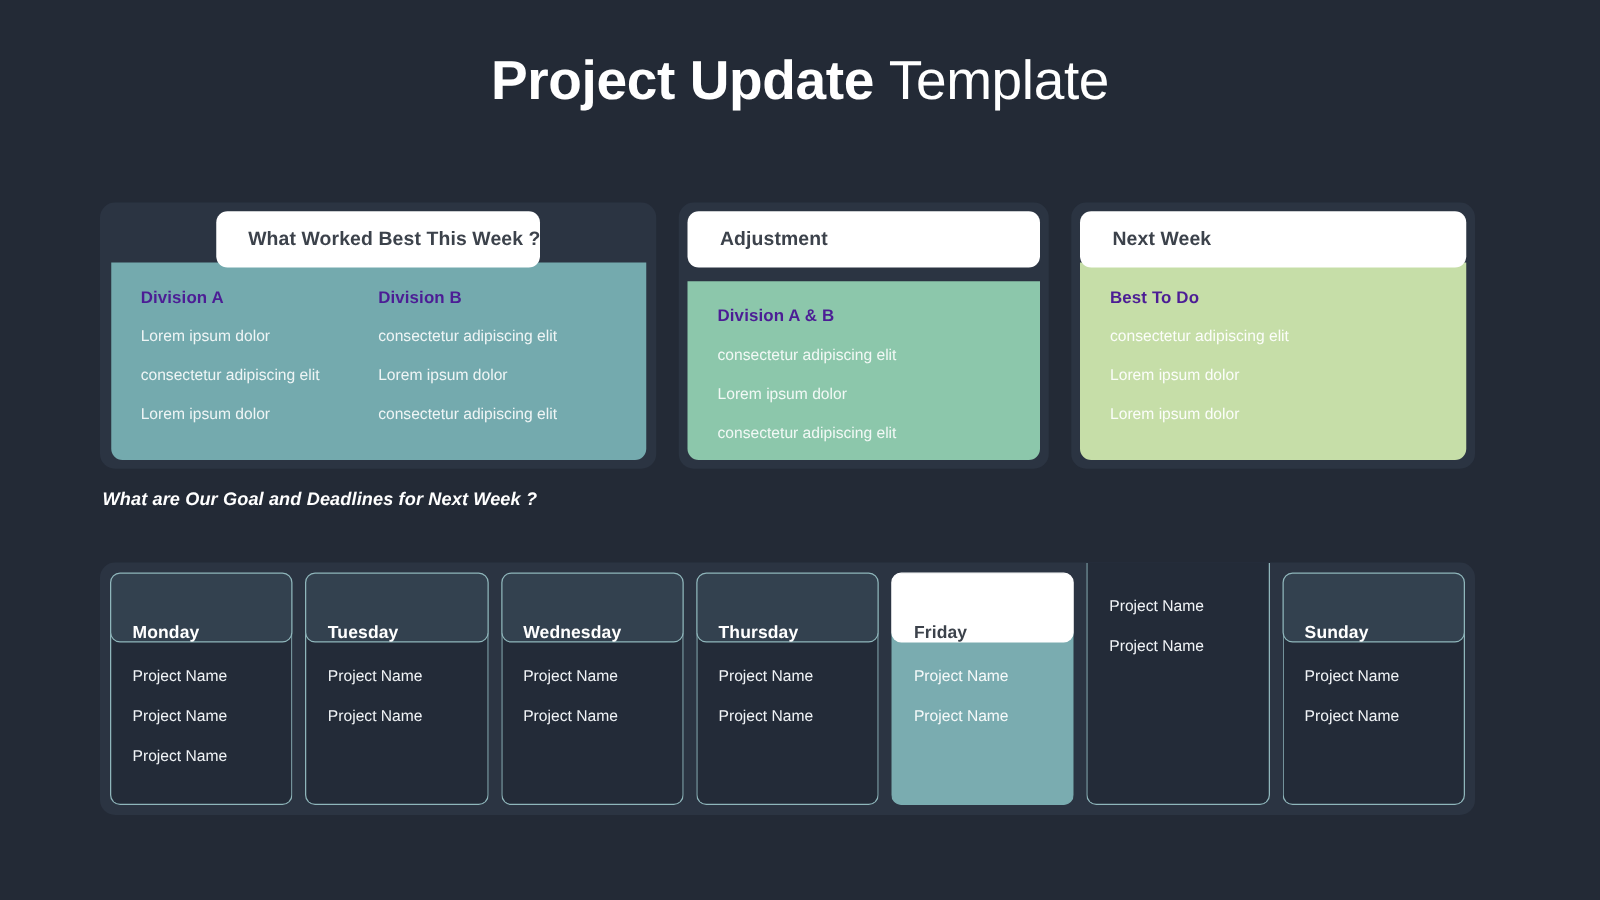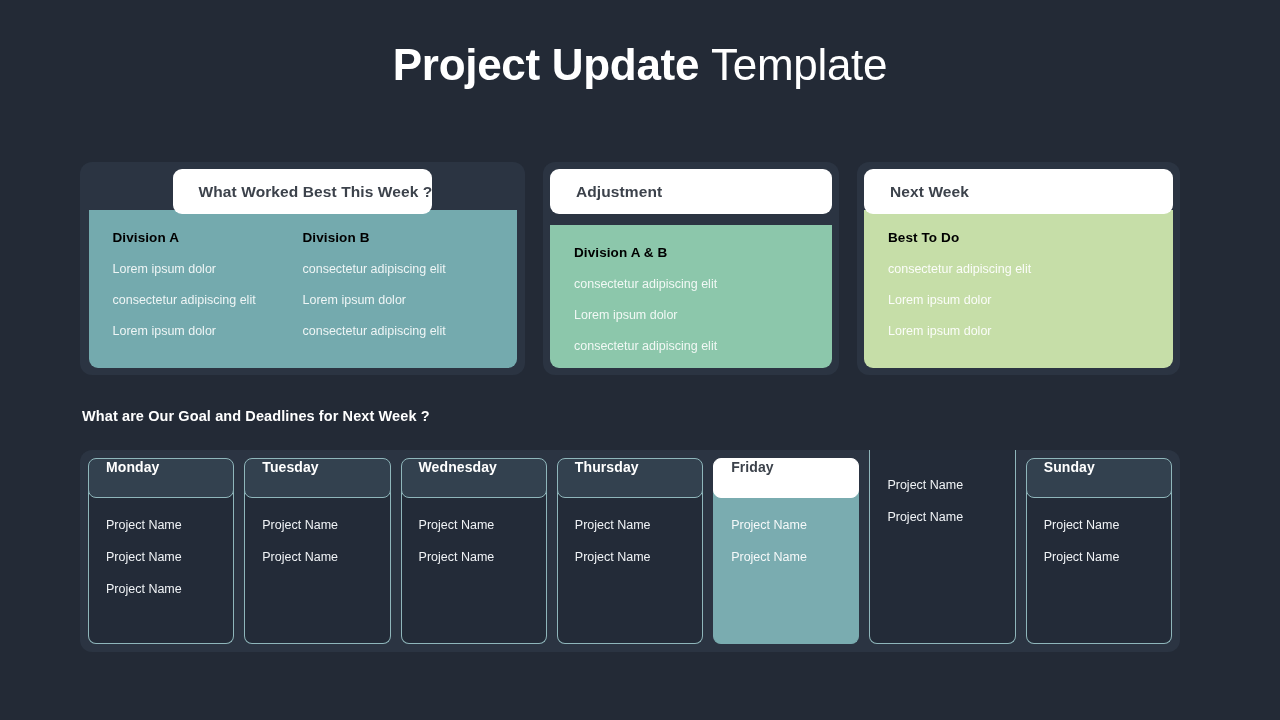--- a/index.html
+++ b/index.html
@@ -91,44 +91,45 @@
 
   .col-wrap { display: flex; }
   .col { display: flex; flex-direction: column; }
   .col.c1 { width: 190px; }
   .col.c2 { width: 190px; }
   .col.full { width: 100%; }
 
   .div-head {
     font-size: 13.5px;
     font-weight: 700;
-    color: #000000;
+    color: #4c1d95;
     margin-bottom: 17px;
     letter-spacing: 0.1px;
   }
   .div-item {
     font-size: 12.5px;
     font-weight: 400;
     color: rgba(255,255,255,0.88);
     margin-bottom: 17px;
     line-height: 14px;
     white-space: nowrap;
   }
   .card-body.lime .div-item { color: rgba(255,255,255,0.93); }
   .div-item:last-child { margin-bottom: 0; }
 
   
   .subheading {
     position: absolute;
-    top: 408px;
+    top: 392px;
     left: 82px;
     font-size: 14.5px;
     font-weight: 700;
     color: #ffffff;
     letter-spacing: 0.1px;
+    font-style: italic;
   }
 
   
   .week-frame {
     position: absolute;
     top: 450px;
     left: 80px;
     width: 1100px;
     height: 202px;
     background: #2b3442;
@@ -141,26 +142,26 @@
   .day {
     flex: 1;
     display: flex;
     flex-direction: column;
     border-radius: 8px;
     overflow: visible;
     position: relative;
   }
 
   .day-head {
-    height: 40px;
+    height: 56px;
     border: 1px solid #8fb6bb;
     border-radius: 8px;
     background: #33414f;
     display: flex;
-    align-items: flex-start;
+    align-items: flex-end;
     padding-left: 17px;
     position: relative;
     z-index: 3;
   }
   .day-head-label {
     font-size: 14px;
     font-weight: 700;
     color: #ffffff;
     letter-spacing: 0.1px;
   }

